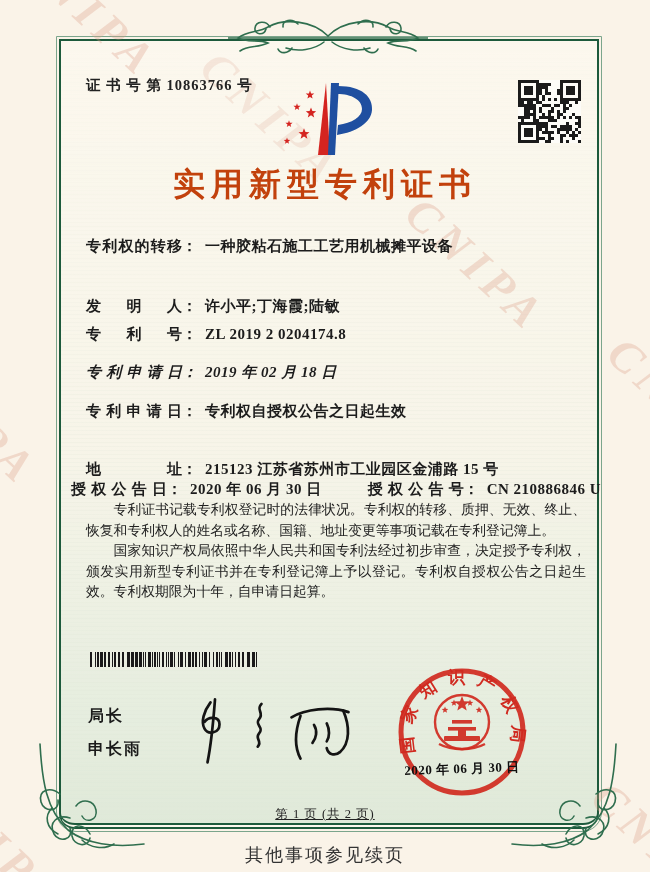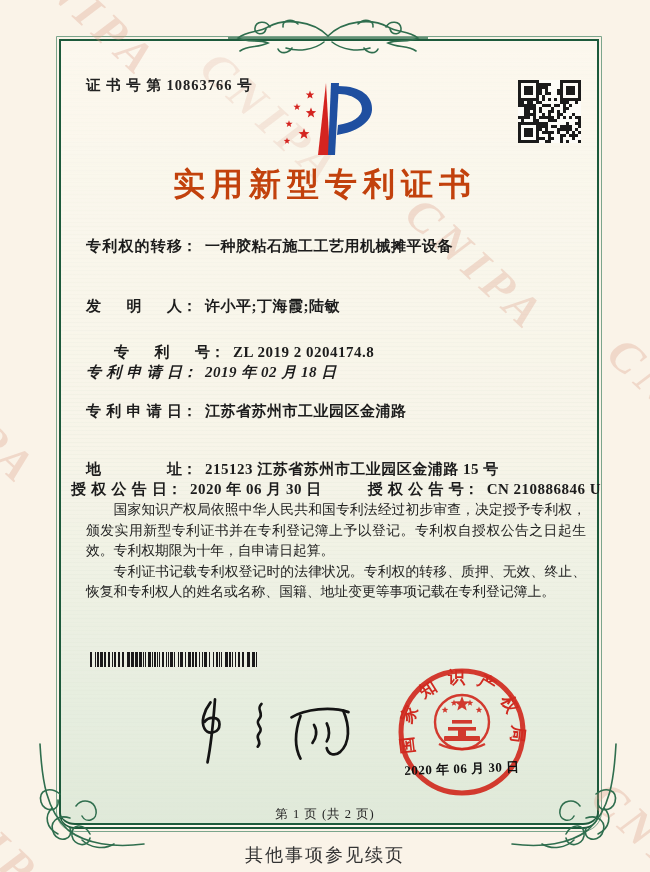--- a/index.html
+++ b/index.html
@@ -40,21 +40,21 @@
   .cert-no{position:absolute;left:86px;top:76px;font-size:14.5px;font-weight:600;letter-spacing:1px;z-index:4;}
   .logo{position:absolute;left:280px;top:80px;width:96px;height:80px;z-index:4;}
   .qr{position:absolute;left:518px;top:80px;width:63px;height:63px;z-index:4;fill:#1b1b1b;background:#fdfcf8;}
   .title{
     position:absolute;left:0;top:163px;width:100%;text-align:center;
     font-size:32px;font-weight:bold;letter-spacing:6px;color:#c2410c;z-index:4;
   }
   
   .fields{position:absolute;left:86px;top:0;width:500px;z-index:4;font-size:15px;font-weight:600;color:#1c1c1c;}
   .field-row{position:absolute;left:0;white-space:nowrap;}
-  .f0{top:237px;} .f1{top:297px;} .f2{top:343px;margin-left:28px;} .f3{top:363px;font-style:italic;} .f4{top:402px;} .f5{top:460px;}
+  .f0{top:237px;} .f1{top:297px;} .f2{top:325px;} .f3{top:363px;font-style:italic;} .f4{top:402px;} .f5{top:460px;}
   .grant-row{top:480px;display:flex;width:500px;justify-content:center;}
   .flabel{display:inline-block;width:96px;text-align:justify;text-align-last:justify;}
   .fcolon{display:inline-block;margin-right:8px;}
   .fvalue{letter-spacing:0.5px;}
   .grant-pair1{width:300px;white-space:nowrap;}
   .grant-pair2{white-space:nowrap;margin-left:46px;}
   
   .body-text{
     position:absolute;left:86px;top:500px;width:500px;z-index:4;
     font-size:13.8px;line-height:20.5px;text-align:justify;color:#222;
@@ -64,21 +64,21 @@
   .barcode{position:absolute;left:90px;top:652px;width:170px;height:15px;z-index:4;fill:#1a1a1a;}
   .signer{position:absolute;left:88px;top:706px;z-index:4;font-family:"Liberation Sans","DejaVu Sans",sans-serif;font-weight:bold;font-size:16px;color:#1b1b1b;}
   .signer div{margin-bottom:12px;letter-spacing:2px;}
   .signature{position:absolute;left:182px;top:686px;width:180px;height:92px;z-index:5;}
   .signature path{stroke:#141414;stroke-width:3.6;fill:none;stroke-linecap:round;stroke-linejoin:round;}
   .seal{position:absolute;left:392px;top:658px;width:140px;height:146px;z-index:4;}
   .seal-date{
     position:absolute;left:394px;top:760px;width:136px;text-align:center;z-index:6;
     font-size:13px;font-weight:bold;color:#101010;letter-spacing:0.5px;transform:rotate(-2deg);
   }
-  .page-info{position:absolute;left:0;top:806px;width:100%;text-align:center;font-size:12.5px;color:#222;z-index:4;letter-spacing:1px;}
+  .page-info{position:absolute;left:0;top:806px;width:100%;text-align:center;font-size:12.5px;color:#222;z-index:4;letter-spacing:1px;text-decoration:underline;}
   .footer-note{position:absolute;left:0;top:843px;width:100%;text-align:center;font-size:18px;color:#333;z-index:4;letter-spacing:2px;}
   
   .orn{position:absolute;z-index:5;pointer-events:none;}
   .orn path{stroke:#2f6e4e;fill:none;stroke-width:1.6;stroke-linecap:round;}
   .orn-top{left:228px;top:12px;width:200px;height:48px;}
   .orn-bl{left:30px;top:742px;width:118px;height:112px;}
   .orn-br{left:508px;top:742px;width:118px;height:112px;transform:scaleX(-1);}
 </style>
 </head>
 <body>
@@ -301,38 +301,38 @@
     <div class="field-row f1">
       <span class="flabel">发明人</span><span class="fcolon">：</span><span class="fvalue">许小平;丁海霞;陆敏</span>
     </div>
     <div class="field-row f2">
       <span class="flabel">专利号</span><span class="fcolon">：</span><span class="fvalue">ZL 2019 2 0204174.8</span>
     </div>
     <div class="field-row f3">
       <span class="flabel">专利申请日</span><span class="fcolon">：</span><span class="fvalue">2019 年 02 月 18 日</span>
     </div>
     <div class="field-row f4">
-      <span class="flabel">专利申请日</span><span class="fcolon">：</span><span class="fvalue">江苏省苏州市工业园区金浦路</span>
+      <span class="flabel">专利申请日</span><span class="fcolon">：</span><span class="fvalue">专利权自授权公告之日起生效</span>
     </div>
     <div class="field-row f5">
       <span class="flabel">地址</span><span class="fcolon">：</span><span class="fvalue">215123 江苏省苏州市工业园区金浦路 15 号</span>
     </div>
     <div class="field-row grant-row">
       <span class="grant-pair1">
         <span class="flabel">授权公告日</span><span class="fcolon">：</span><span class="fvalue">2020 年 06 月 30 日</span>
       </span>
       <span class="grant-pair2">
         <span class="flabel">授权公告号</span><span class="fcolon">：</span><span class="fvalue">CN 210886846 U</span>
       </span>
     </div>
   </div>
 
   <div class="body-text">
+    <p>专利证书记载专利权登记时的法律状况。专利权的转移、质押、无效、终止、恢复和专利权人的姓名或名称、国籍、地址变更等事项记载在专利登记簿上。</p>
     <p>国家知识产权局依照中华人民共和国专利法经过初步审查，决定授予专利权，颁发实用新型专利证书并在专利登记簿上予以登记。专利权自授权公告之日起生效。专利权期限为十年，自申请日起算。</p>
-    <p>专利证书记载专利权登记时的法律状况。专利权的转移、质押、无效、终止、恢复和专利权人的姓名或名称、国籍、地址变更等事项记载在专利登记簿上。</p>
   </div>
 
   <svg id="barcode" class="barcode" viewBox="0 0 170 15" preserveAspectRatio="none">
       <rect x="0" y="0" width="2" height="15"></rect>
       <rect x="5" y="0" width="1" height="15"></rect>
       <rect x="7" y="0" width="2" height="15"></rect>
       <rect x="10" y="0" width="3" height="15"></rect>
       <rect x="14" y="0" width="2" height="15"></rect>
       <rect x="18" y="0" width="2" height="15"></rect>
       <rect x="22" y="0" width="1" height="15"></rect>
@@ -373,20 +373,24 @@
       <rect x="139" y="0" width="2" height="15"></rect>
       <rect x="142" y="0" width="1" height="15"></rect>
       <rect x="145" y="0" width="1" height="15"></rect>
       <rect x="148" y="0" width="2" height="15"></rect>
       <rect x="152" y="0" width="2" height="15"></rect>
       <rect x="157" y="0" width="3" height="15"></rect>
       <rect x="162" y="0" width="3" height="15"></rect>
       <rect x="166" y="0" width="1" height="15"></rect>
     </svg>
 
+  <div class="signer">
+    <div>局长</div>
+    <div>申长雨</div>
+  </div>
 
   <svg class="signature" viewBox="0 0 240 95">
     <path d="M38,8 C29,20 25,34 30,43 C35,52 50,49 50,37 C50,27 36,26 30,34"></path>
     <path d="M44,4 C42,30 40,58 34,88"></path>
     <path d="M106,10 C98,18 110,22 103,30 C96,38 110,41 103,49 C96,57 108,59 101,67"></path>
     <path d="M146,28 C164,17 198,13 222,21"></path>
     <path d="M158,26 C151,46 149,66 158,83"></path>
     <path d="M215,19 C224,40 224,62 211,74 C204,80 195,78 193,69"></path>
     <path d="M176,38 C181,46 179,56 174,62"></path>
     <path d="M193,36 C197,44 197,54 193,60"></path>

